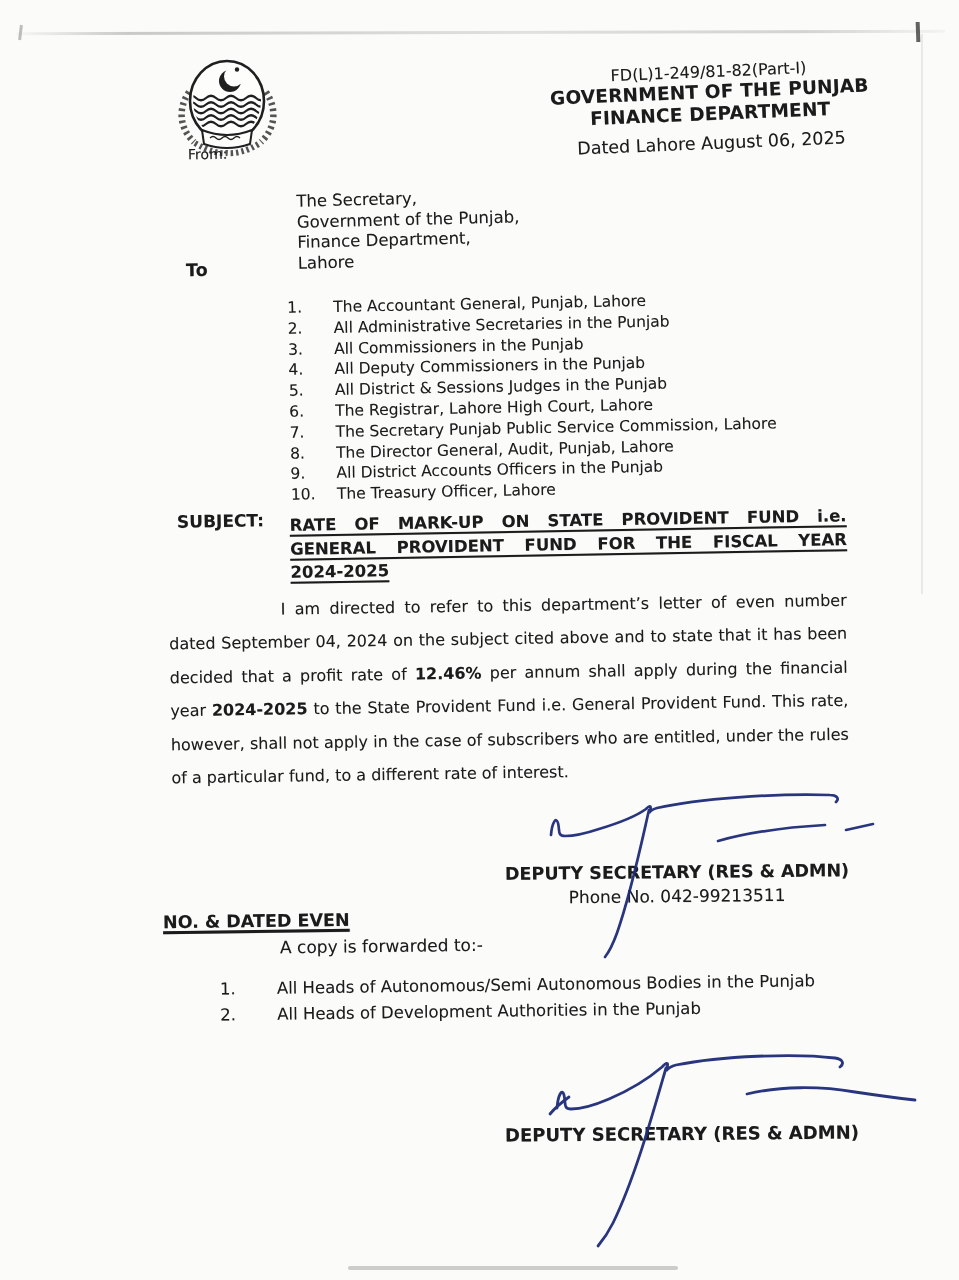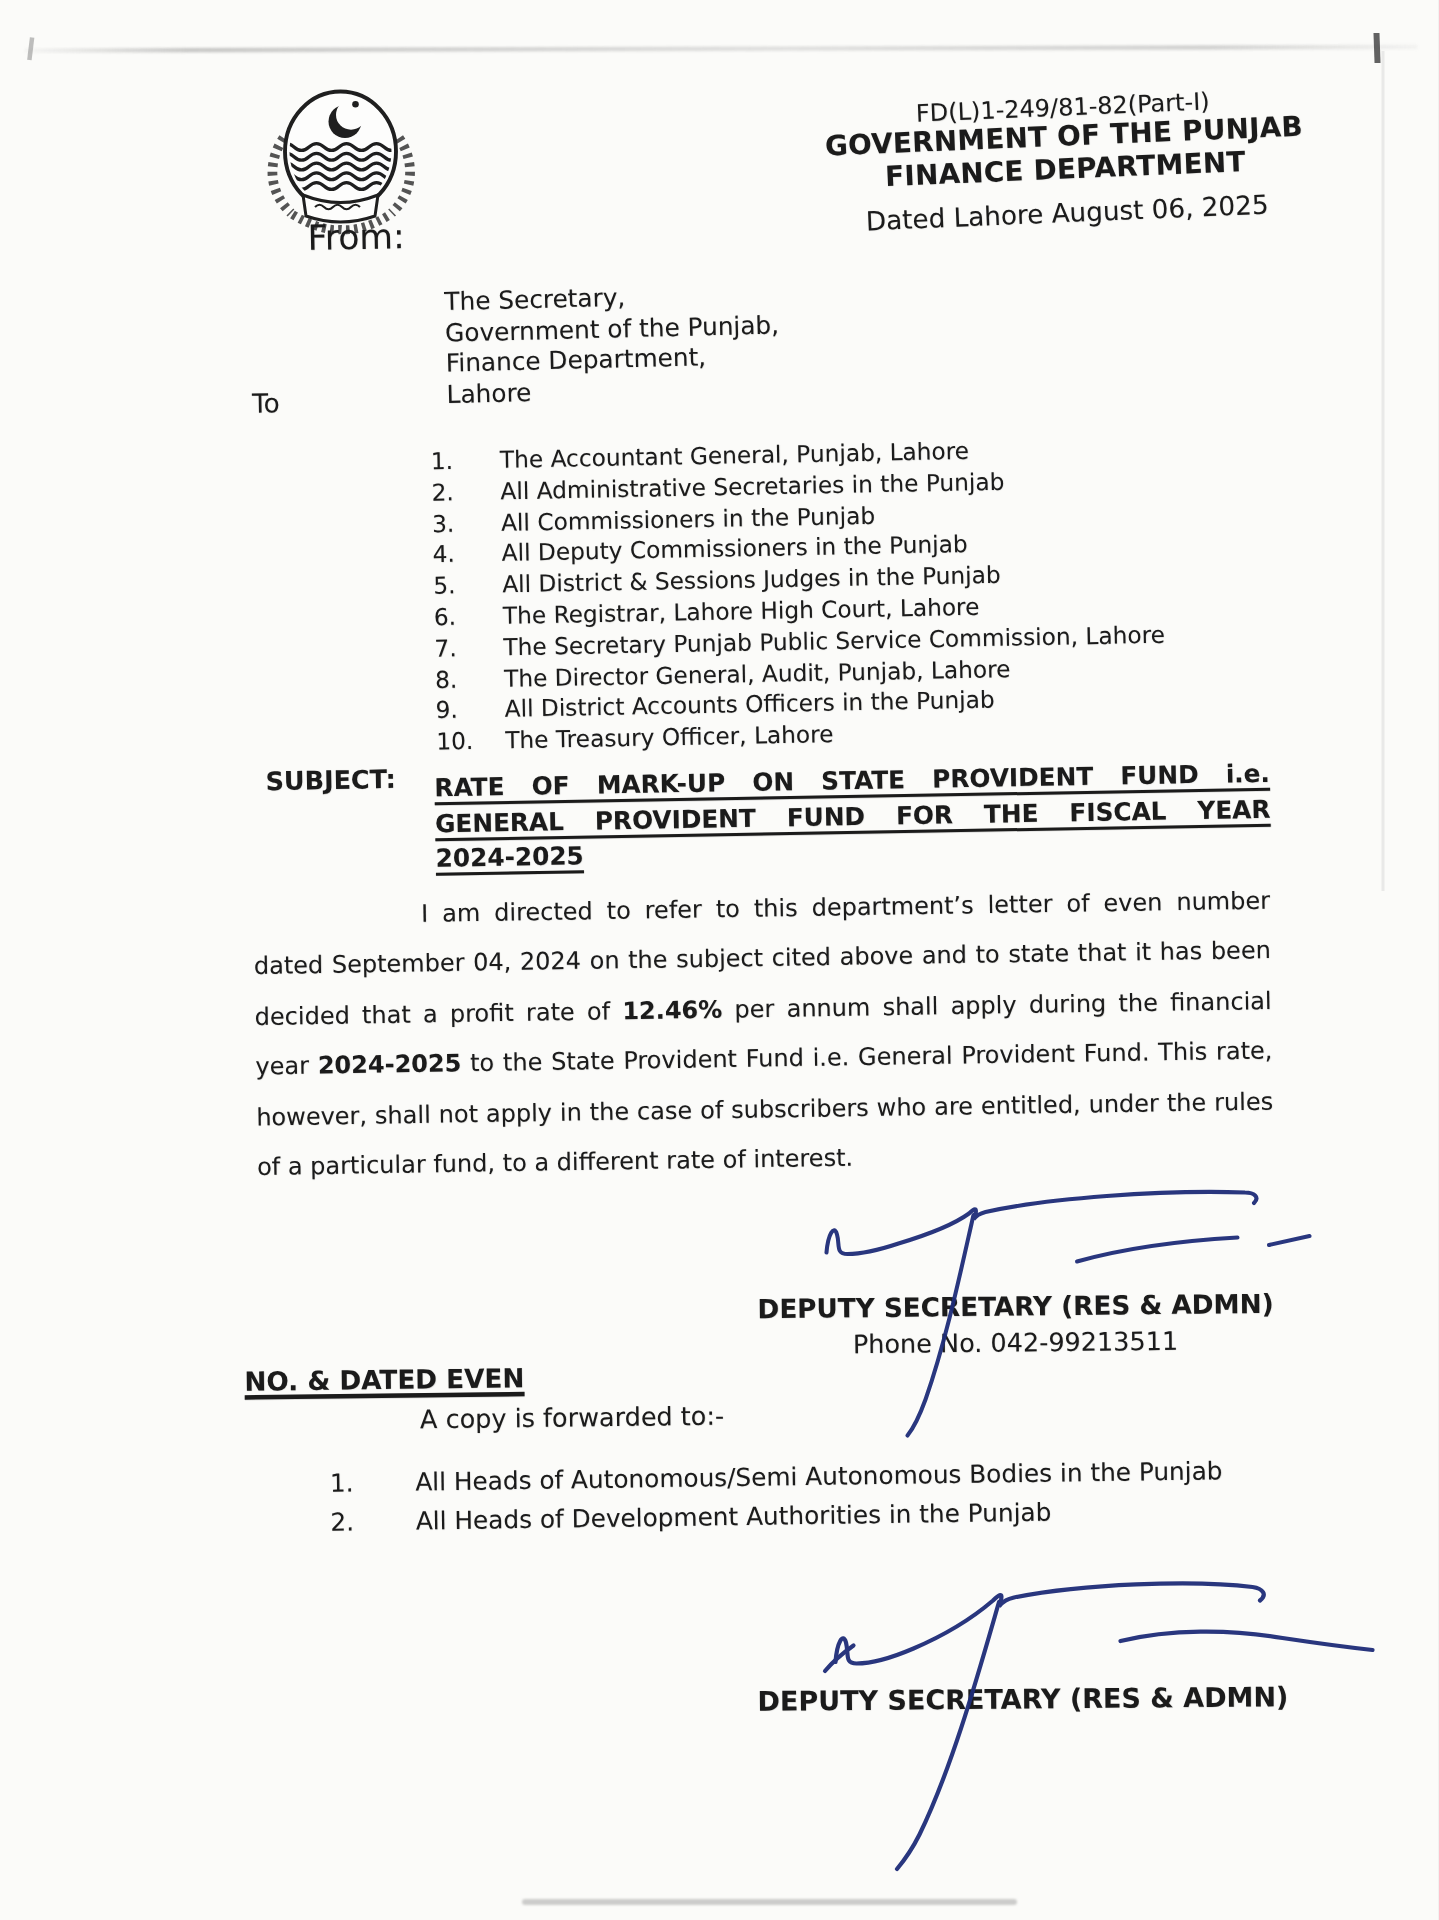--- a/index.html
+++ b/index.html
@@ -21,23 +21,23 @@
   .art-rightline{top:34px;left:921px;width:2px;height:560px;background:rgba(185,185,190,.28);}
   .art-bottom{top:1266px;left:348px;width:330px;height:4px;background:rgba(130,130,130,.38);filter:blur(.6px);border-radius:2px;}
 
   
   .logo{left:170px;top:58px;}
   .hdr{left:498px;top:62px;width:424px;text-align:center;transform:rotate(-2.4deg);}
   .hdr .ref{font-size:16px;}
   .hdr .org{font-size:18.5px;font-weight:bold;letter-spacing:.2px;line-height:22px;}
   .hdr .date{font-size:17.5px;margin-top:8px;}
 
-  .from-label{left:205px;top:146px;font-size:23px;transform:rotate(-1deg);}
+  .from-label{left:188px;top:146px;font-size:14px;transform:rotate(-1deg);}
   .sender{left:297px;top:189px;font-size:16.5px;line-height:20.5px;transform:rotate(-1.4deg);}
-  .to-label{left:168px;top:260px;font-size:17.5px;transform:rotate(-1deg);}
+  .to-label{left:186px;top:260px;font-size:17.5px;transform:rotate(-1deg);font-weight:bold;}
 
   .rcpt{left:289px;top:292px;width:600px;font-size:15.5px;line-height:20.8px;transform:rotate(-1.1deg);}
   .rcpt .row{display:flex;}
   .rcpt .num{width:46px;flex:none;}
 
   .subj-label{left:177px;top:511px;font-size:17px;font-weight:bold;transform:rotate(-1deg);}
   .subj{left:290px;top:509px;width:557px;font-size:16.5px;font-weight:bold;line-height:23.6px;transform:rotate(-1deg);}
   .subj .ln{text-decoration:underline;text-decoration-thickness:2px;text-underline-offset:4px;}
   .subj .just{text-align:justify;text-align-last:justify;}
 

